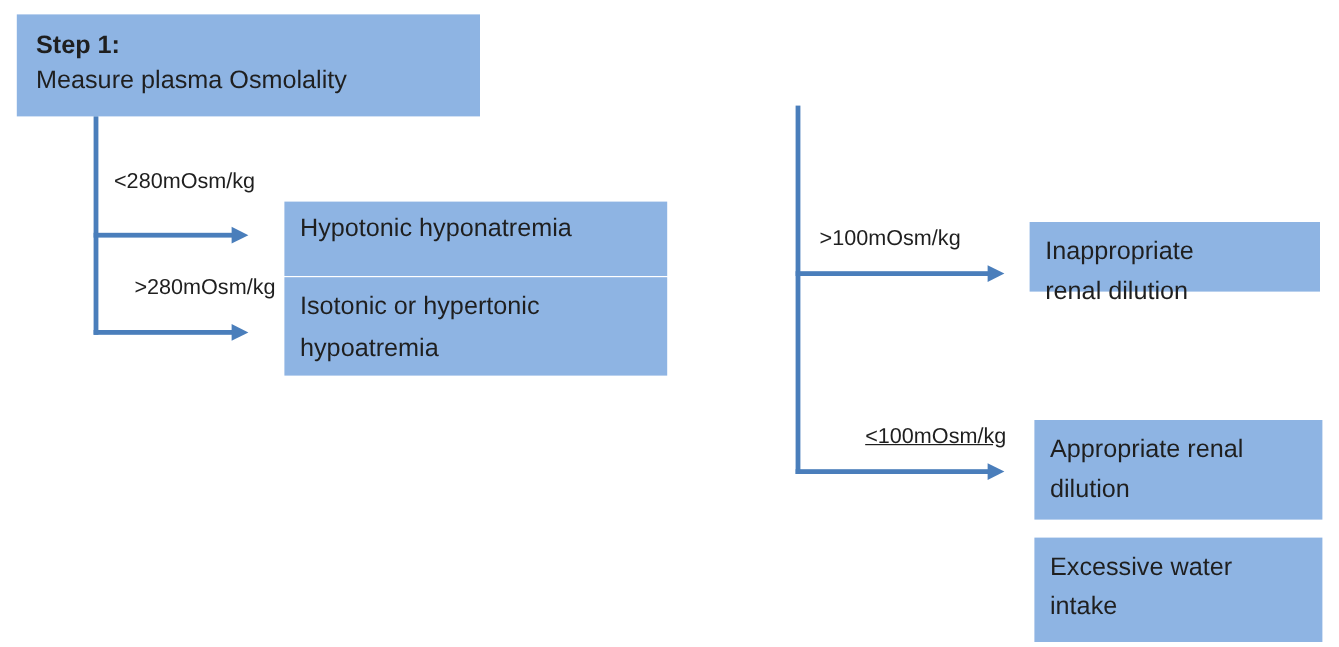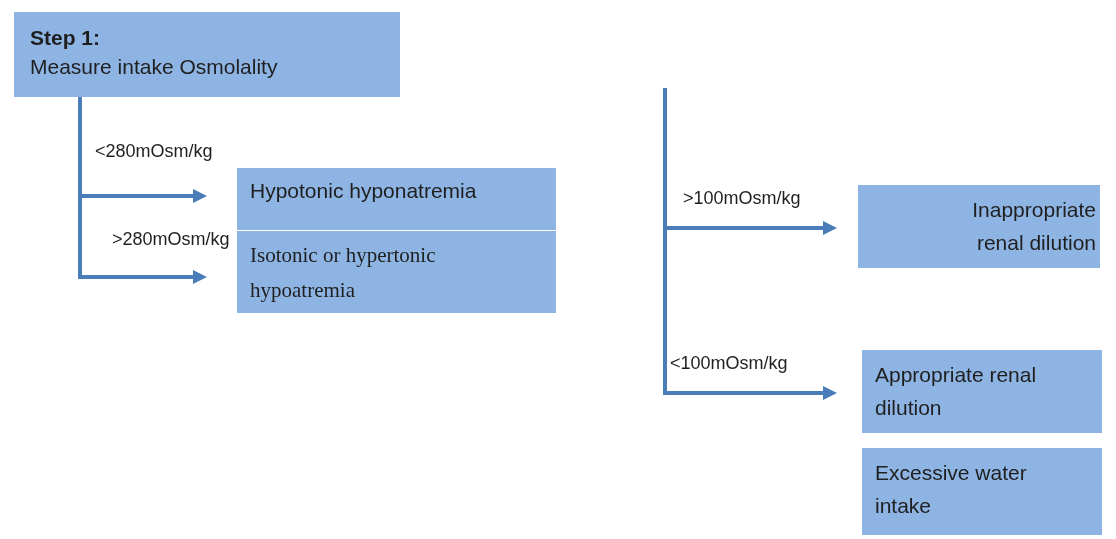--- a/index.html
+++ b/index.html
@@ -69,59 +69,59 @@
     white-space: nowrap;
   }
 </style>
 </head>
 <body>
 
 <div class="canvas">
 
   <div class="box hdr-box" style="left:14px; top:12px; width:386px; height:85px;">
     <span class="hdr-title">Step 1:</span>
-    <span class="hdr-sub">Measure intake Osmolality</span>
+    <span class="hdr-sub">Measure plasma Osmolality</span>
   </div>
 
   <div class="vline" style="left:78px; top:97px; height:182px;"></div>
 
   <span class="cond" style="left:95px; top:141px;">&lt;280mOsm/kg</span>
   <div class="arrow" style="left:78px; top:189px; width:130px;">
     <div class="shaft" style="width:116px;"></div>
     <div class="head" style="left:115px;"></div>
   </div>
 
   <span class="cond" style="left:112px; top:229px;">&gt;280mOsm/kg</span>
   <div class="arrow" style="left:78px; top:270px; width:130px;">
     <div class="shaft" style="width:116px;"></div>
     <div class="head" style="left:115px;"></div>
   </div>
 
   <div class="box result-box single-line" style="left:237px; top:168px; width:319px; height:62px;">Hypotonic hyponatremia</div>
 
-  <div class="box result-box tall-lines" style="left:237px; top:231px; width:319px; height:82px;font-family:Liberation Serif, serif;">Isotonic or hypertonic
+  <div class="box result-box tall-lines" style="left:237px; top:231px; width:319px; height:82px;">Isotonic or hypertonic
 hypoatremia</div>
 
 
 
   <div class="vline" style="left:663px; top:88px; height:307px;"></div>
 
   <span class="cond" style="left:683px; top:188px;">&gt;100mOsm/kg</span>
   <div class="arrow" style="left:663px; top:221px; width:175px;">
     <div class="shaft" style="width:161px;"></div>
     <div class="head" style="left:160px;"></div>
   </div>
 
-  <span class="cond" style="left:670px; top:353px;">&lt;100mOsm/kg</span>
+  <span class="cond" style="left:721px; top:353px;text-decoration:underline;">&lt;100mOsm/kg</span>
   <div class="arrow" style="left:663px; top:386px; width:175px;">
     <div class="shaft" style="width:161px;"></div>
     <div class="head" style="left:160px;"></div>
   </div>
 
-  <div class="box result-box" style="left:858px; top:185px; width:242px; height:83px;text-align:right;">Inappropriate
+  <div class="box result-box" style="left:858px; top:185px; width:242px; height:58px;">Inappropriate
 renal dilution</div>
 
   <div class="box result-box" style="left:862px; top:448px; width:240px; height:87px;">Excessive water
 intake</div>
 
   <div class="box result-box" style="left:862px; top:350px; width:240px; height:83px;">Appropriate renal
 dilution</div>
 
 </div>
 

